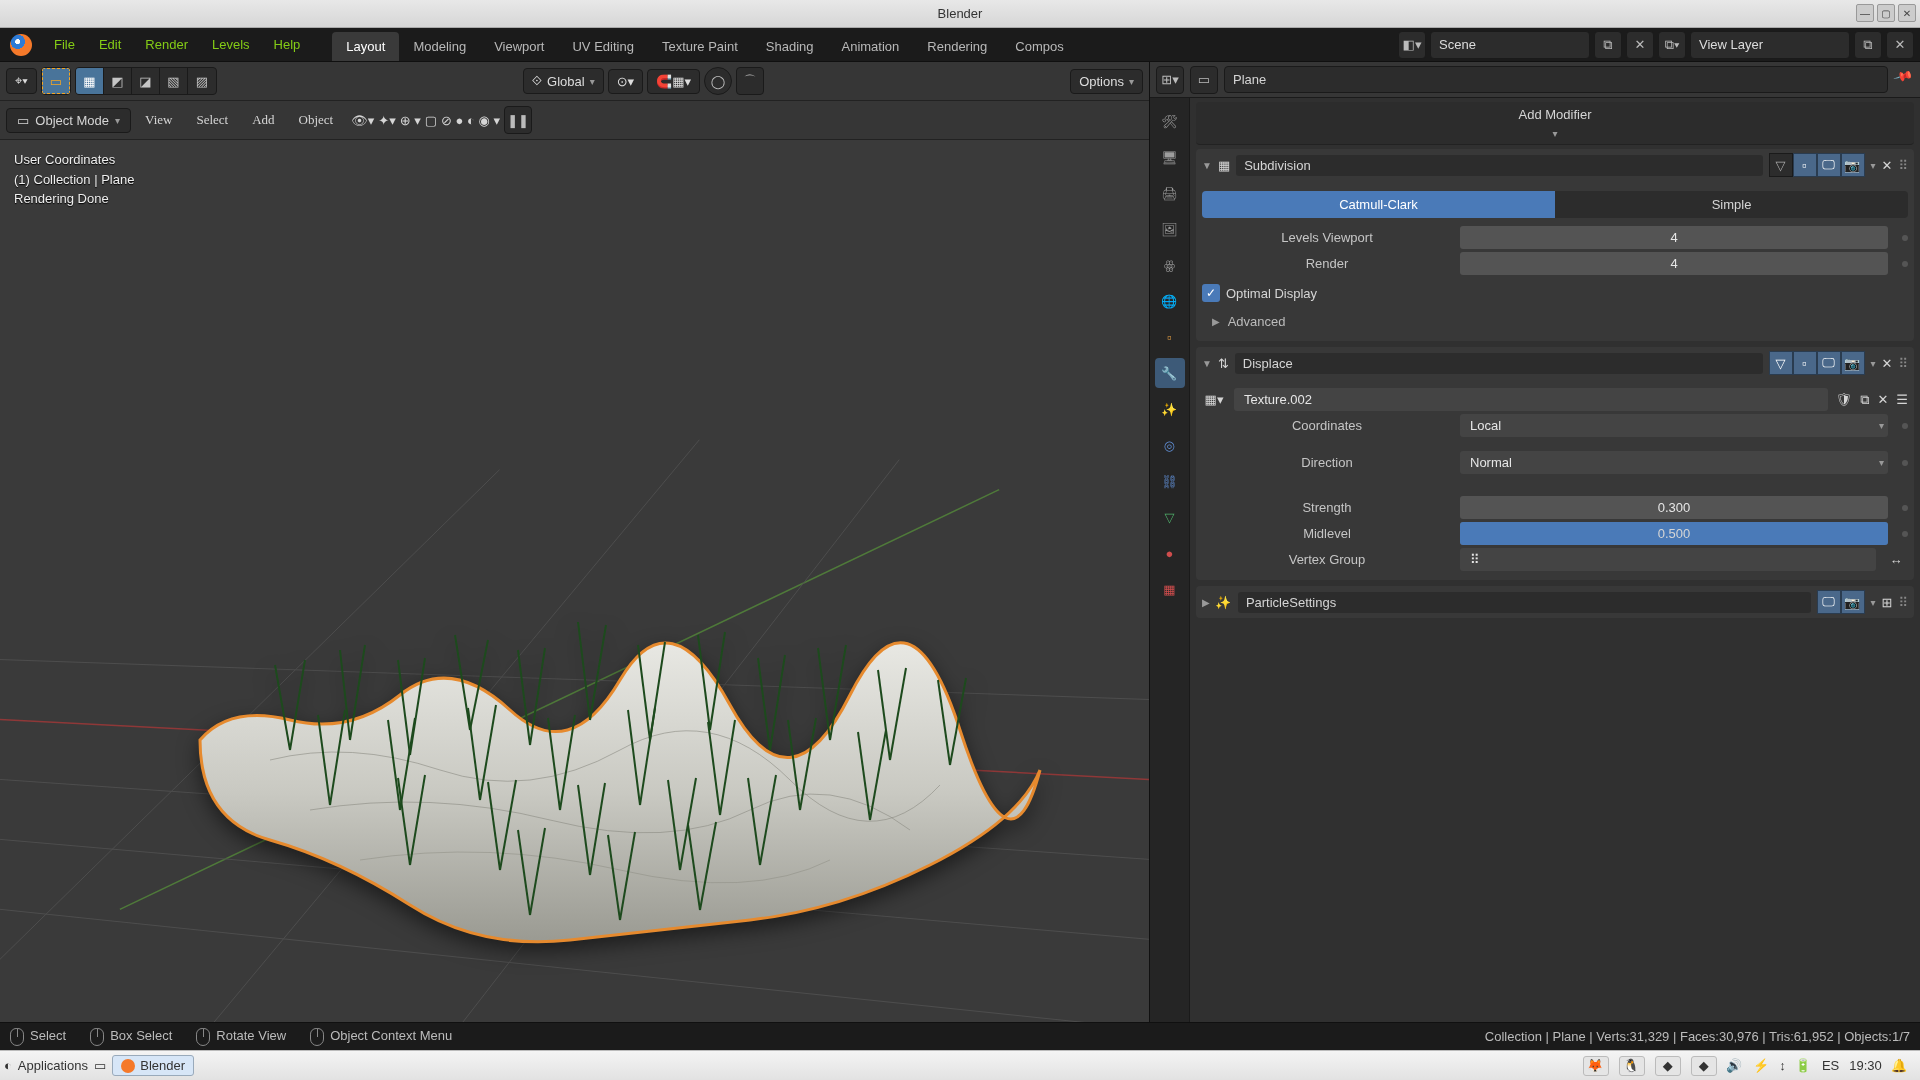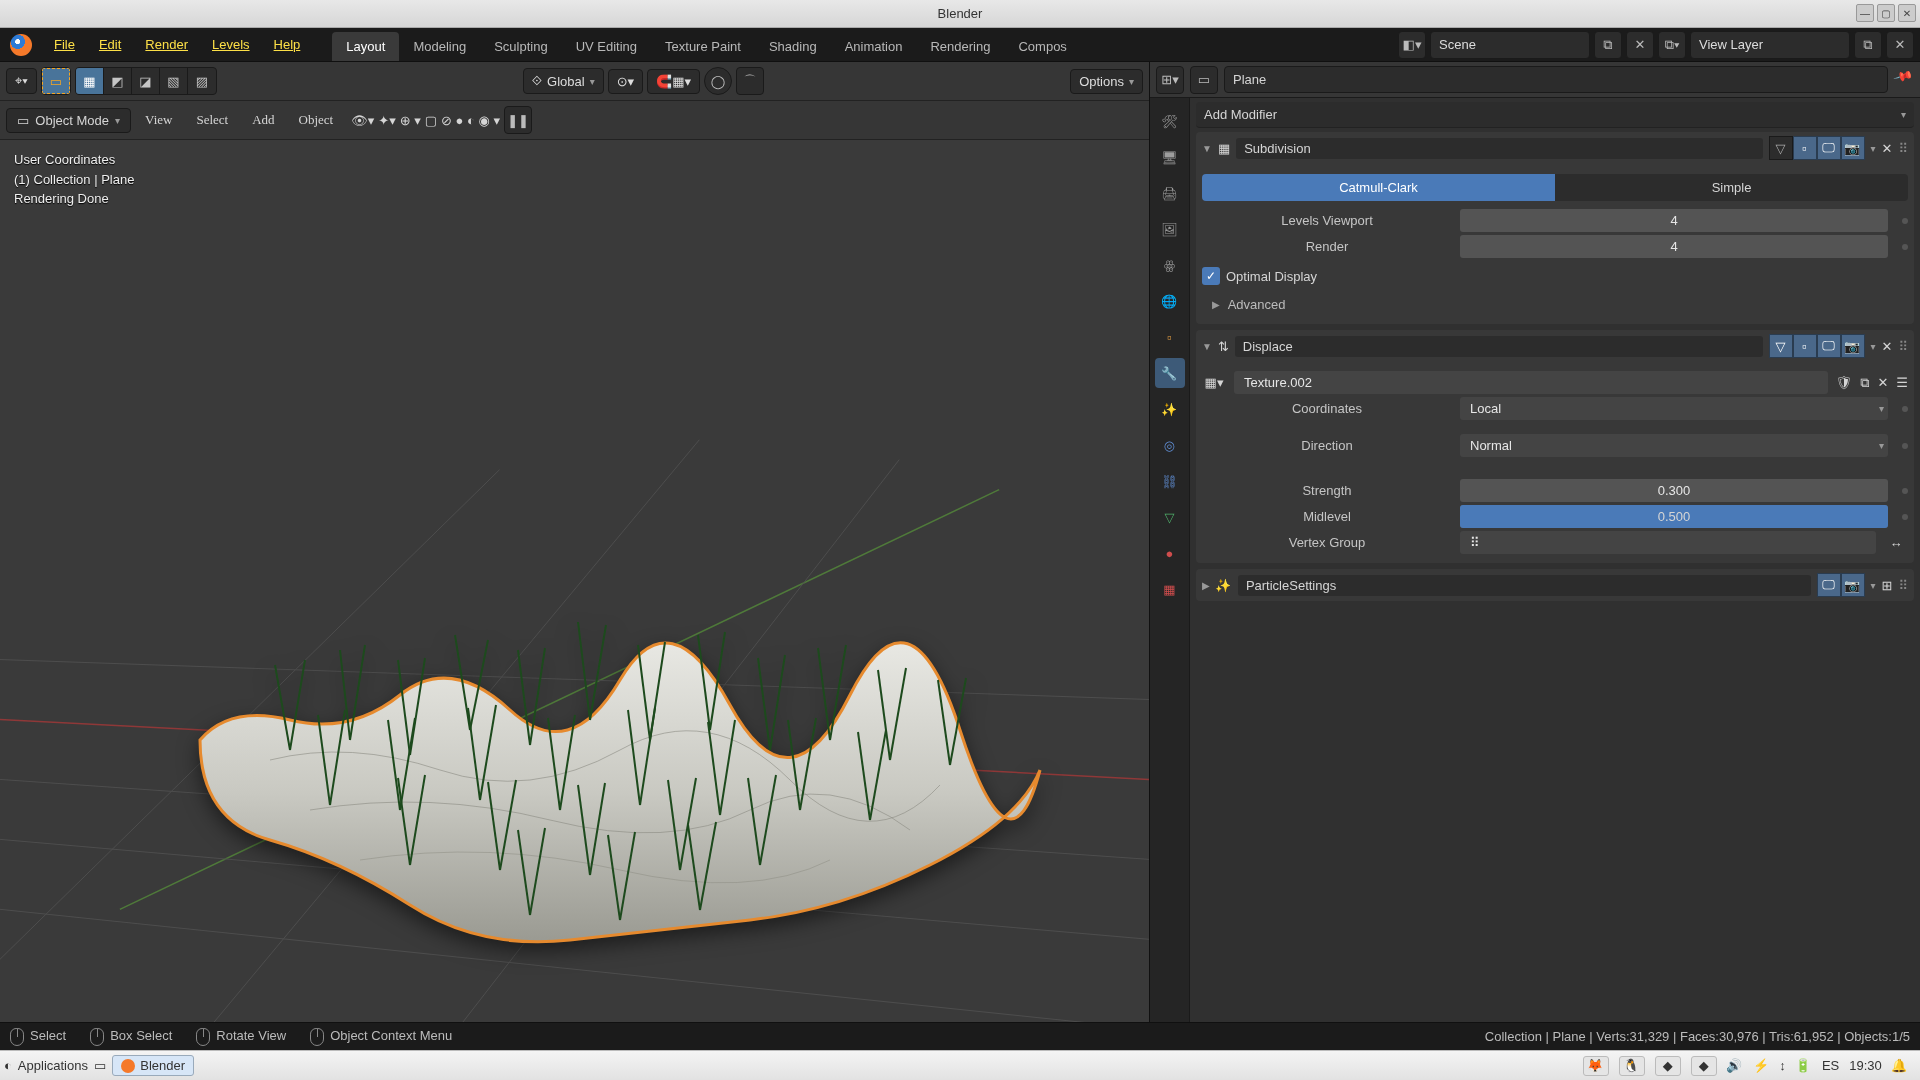--- a/index.html
+++ b/index.html
@@ -2,21 +2,21 @@
 <html><head>
 <meta charset="utf-8">
 <style>
 * { box-sizing: border-box; margin: 0; padding: 0; font-family: -apple-system, "Segoe UI", sans-serif; font-size: 13px; user-select: none; }
 body { width: 1920px; height: 1080px; background: #1d1d1d; color: #d5d5d5; overflow: hidden; display: flex; flex-direction: column; }
 .titlebar { height: 28px; background: linear-gradient(#e8e8e8,#d6d6d6); display: flex; align-items: center; justify-content: center; position: relative; color: #333; border-bottom: 1px solid #aaa; }
 .titlebar .wincontrols { position: absolute; right: 4px; top: 4px; display: flex; gap: 3px; }
 .titlebar .wincontrols span { width: 18px; height: 18px; background: #ccc; border: 1px solid #999; border-radius: 2px; display: inline-flex; align-items: center; justify-content: center; font-size: 10px; color: #444;}
 .menubar { height: 34px; background: #1b1b1b; display: flex; align-items: center; border-bottom: 1px solid #101010; }
 .blender-logo { width: 22px; height: 22px; margin: 0 10px; border-radius: 50%; background: radial-gradient(circle at 35% 35%, #fff 0 12%, #2e7bd6 13% 35%, transparent 36%), #f5792a; }
-.menubar .menu-item { padding: 6px 12px; color: #fde047; text-decoration: underline; }
+.menubar .menu-item { padding: 6px 12px; color: #84cc16; }
 .workspace-tabs { display: flex; margin-left: 20px; align-self: stretch; align-items: flex-end;}
 .workspace-tabs .tab { padding: 7px 14px; color: #b8b8b8; border-radius: 4px 4px 0 0; }
 .workspace-tabs .tab.active { background: #3a3a3a; color: #fff; }
 .scene-row { display: flex; margin-left: auto; align-items: center; gap: 4px; padding-right: 6px;}
 .scene-field, .layer-field { background: #2c2c2c; border: 1px solid #1a1a1a; border-radius: 4px; padding: 4px 8px; color: #dcdcdc; min-width: 160px; display: flex; align-items: center; gap: 6px; height: 28px;}
 .iconbtn { width: 28px; height: 28px; background: #2c2c2c; border: 1px solid #1a1a1a; border-radius: 4px; display: inline-flex; align-items: center; justify-content: center; color: #bbb;}
 .iconbtn.round { border-radius: 50%; }
 .main { flex: 1; display: flex; min-height: 0;}
 .viewport-pane { flex: 1; display: flex; flex-direction: column; background: #303030; border-right: 1px solid #101010; }
 .vp-header { display: flex; align-items: center; padding: 5px 6px; background: #363636; gap: 4px; border-bottom: 1px solid #222;}
@@ -48,21 +48,21 @@
 .desktop-panel .tray { margin-left: auto; display: flex; align-items: center; gap: 10px; padding-right: 8px;}
 .desktop-panel .tray .tblock { width: 26px; height: 20px; background: #e5e5e5; border: 1px solid #bbb; border-radius: 3px; display:inline-flex; align-items:center; justify-content:center;}
 .right-pane { width: 770px; display: flex; flex-direction: column; background: #2b2b2b;}
 .outliner-header { height: 36px; background: #363636; border-bottom: 1px solid #1a1a1a; display: flex; align-items: center; gap: 6px; padding: 0 6px;}
 .outliner-header .obj-field { flex: 1; background: #2c2c2c; border: 1px solid #1a1a1a; border-radius: 4px; padding: 5px 8px;}
 .props-area { flex: 1; display: flex; min-height: 0;}
 .props-tabs { width: 40px; background: #252525; border-right: 1px solid #1a1a1a; display: flex; flex-direction: column; align-items: center; padding-top: 8px; gap: 6px;}
 .props-tabs .ptab { width: 30px; height: 30px; border-radius: 4px; display: flex; align-items: center; justify-content: center; color: #9d9d9d;}
 .props-tabs .ptab.active { background: #3d5a78; color: #fff;}
 .props-content { flex: 1; overflow-y: auto; padding: 0; background: #303030;}
-.panel-row { display: flex; align-items: center; background: #383838; padding: 5px 8px; border-bottom: 1px solid #222; gap: 6px;}
+.panel-row { display: flex; align-items: center; background: #383838; padding: 5px 8px; border-bottom: 1px solid #222; gap: 6px; flex-direction: column;}
 .panel-row.addmod { background: #2c2c2c; border-radius: 4px; margin: 4px 6px; justify-content: space-between;}
 .mod-header { display: flex; align-items: center; background: #383838; padding: 4px 6px; gap: 6px; margin: 4px 6px 0; border-radius: 4px 4px 0 0;}
 .mod-header .mod-name { flex: 1; background: #2c2c2c; border-radius: 3px; padding: 3px 8px;}
 .mod-icons { display: flex; gap: 0; }
 .mod-icons .mi { width: 24px; height: 24px; background: #4a688a; border: 1px solid #2a3c50; display:inline-flex; align-items:center; justify-content:center; color:#fff;}
 .mod-icons .mi.off { background: #2c2c2c; border-color: #1a1a1a; color:#aaa;}
 .mod-body { background: #383838; margin: 0 6px 6px; padding: 6px; border-radius: 0 0 4px 4px;}
 .seg-btns { display: flex; border-radius: 4px; overflow: hidden; margin: 4px 0 8px;}
 .seg-btns .seg { flex: 1; text-align: center; padding: 6px; background: #2c2c2c;}
 .seg-btns .seg.active { background: #4a7ab8; color: #fff;}
@@ -96,21 +96,21 @@
 <div class="menubar">
   <div class="blender-logo"></div>
   <div class="menu-item">File</div>
   <div class="menu-item">Edit</div>
   <div class="menu-item">Render</div>
   <div class="menu-item">Levels</div>
   <div class="menu-item">Help</div>
   <div class="workspace-tabs">
     <div class="tab active">Layout</div>
     <div class="tab">Modeling</div>
-    <div class="tab">Sculpting</div>
+    <div class="tab">Viewport</div>
     <div class="tab">UV Editing</div>
     <div class="tab">Texture Paint</div>
     <div class="tab">Shading</div>
     <div class="tab">Animation</div>
     <div class="tab">Rendering</div>
     <div class="tab">Compos</div>
   </div>
   <div class="scene-row">
     <div class="iconbtn">◧▾</div>
     <div class="scene-field">
@@ -429,21 +429,21 @@
     </div>
   </div>
 </div>
 
 <div class="statusbar">
   <span><span class="mouse-icon"></span><span>Select</span></span>
   <span><span class="mouse-icon"></span><span>Box Select</span></span>
   <span><span class="mouse-icon"></span><span>Rotate View</span></span>
   <span><span class="mouse-icon"></span><span>Object Context Menu</span></span>
   <div class="spacer"></div>
-  <span>Collection | Plane | Verts:31,329 | Faces:30,976 | Tris:61,952 | Objects:1/5</span>
+  <span>Collection | Plane | Verts:31,329 | Faces:30,976 | Tris:61,952 | Objects:1/7</span>
 </div>
 
 <div class="desktop-panel">
   <span>◐</span>
   <span>Applications</span>
   <span class="tblock">▭</span>
   <div class="task">
     <span class="taskicon"></span>
     <span>Blender</span>
   </div>

